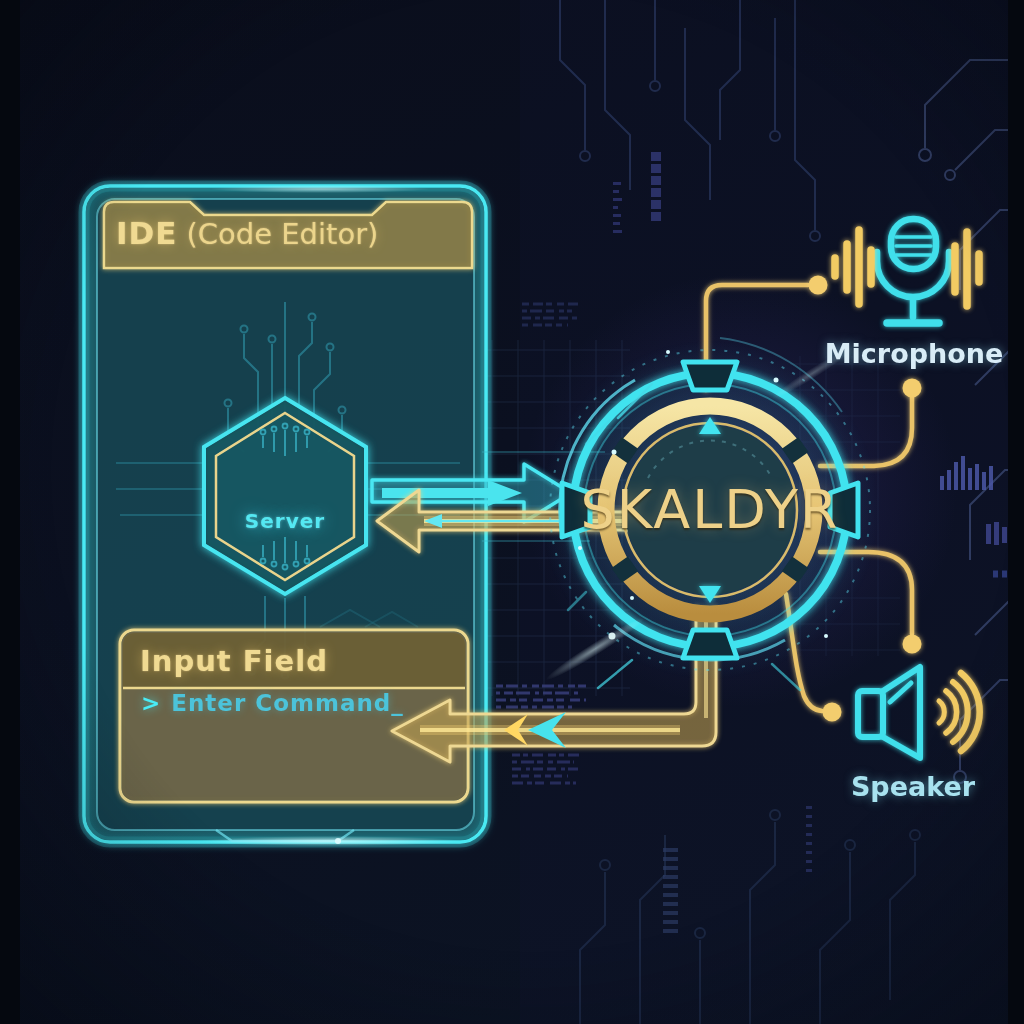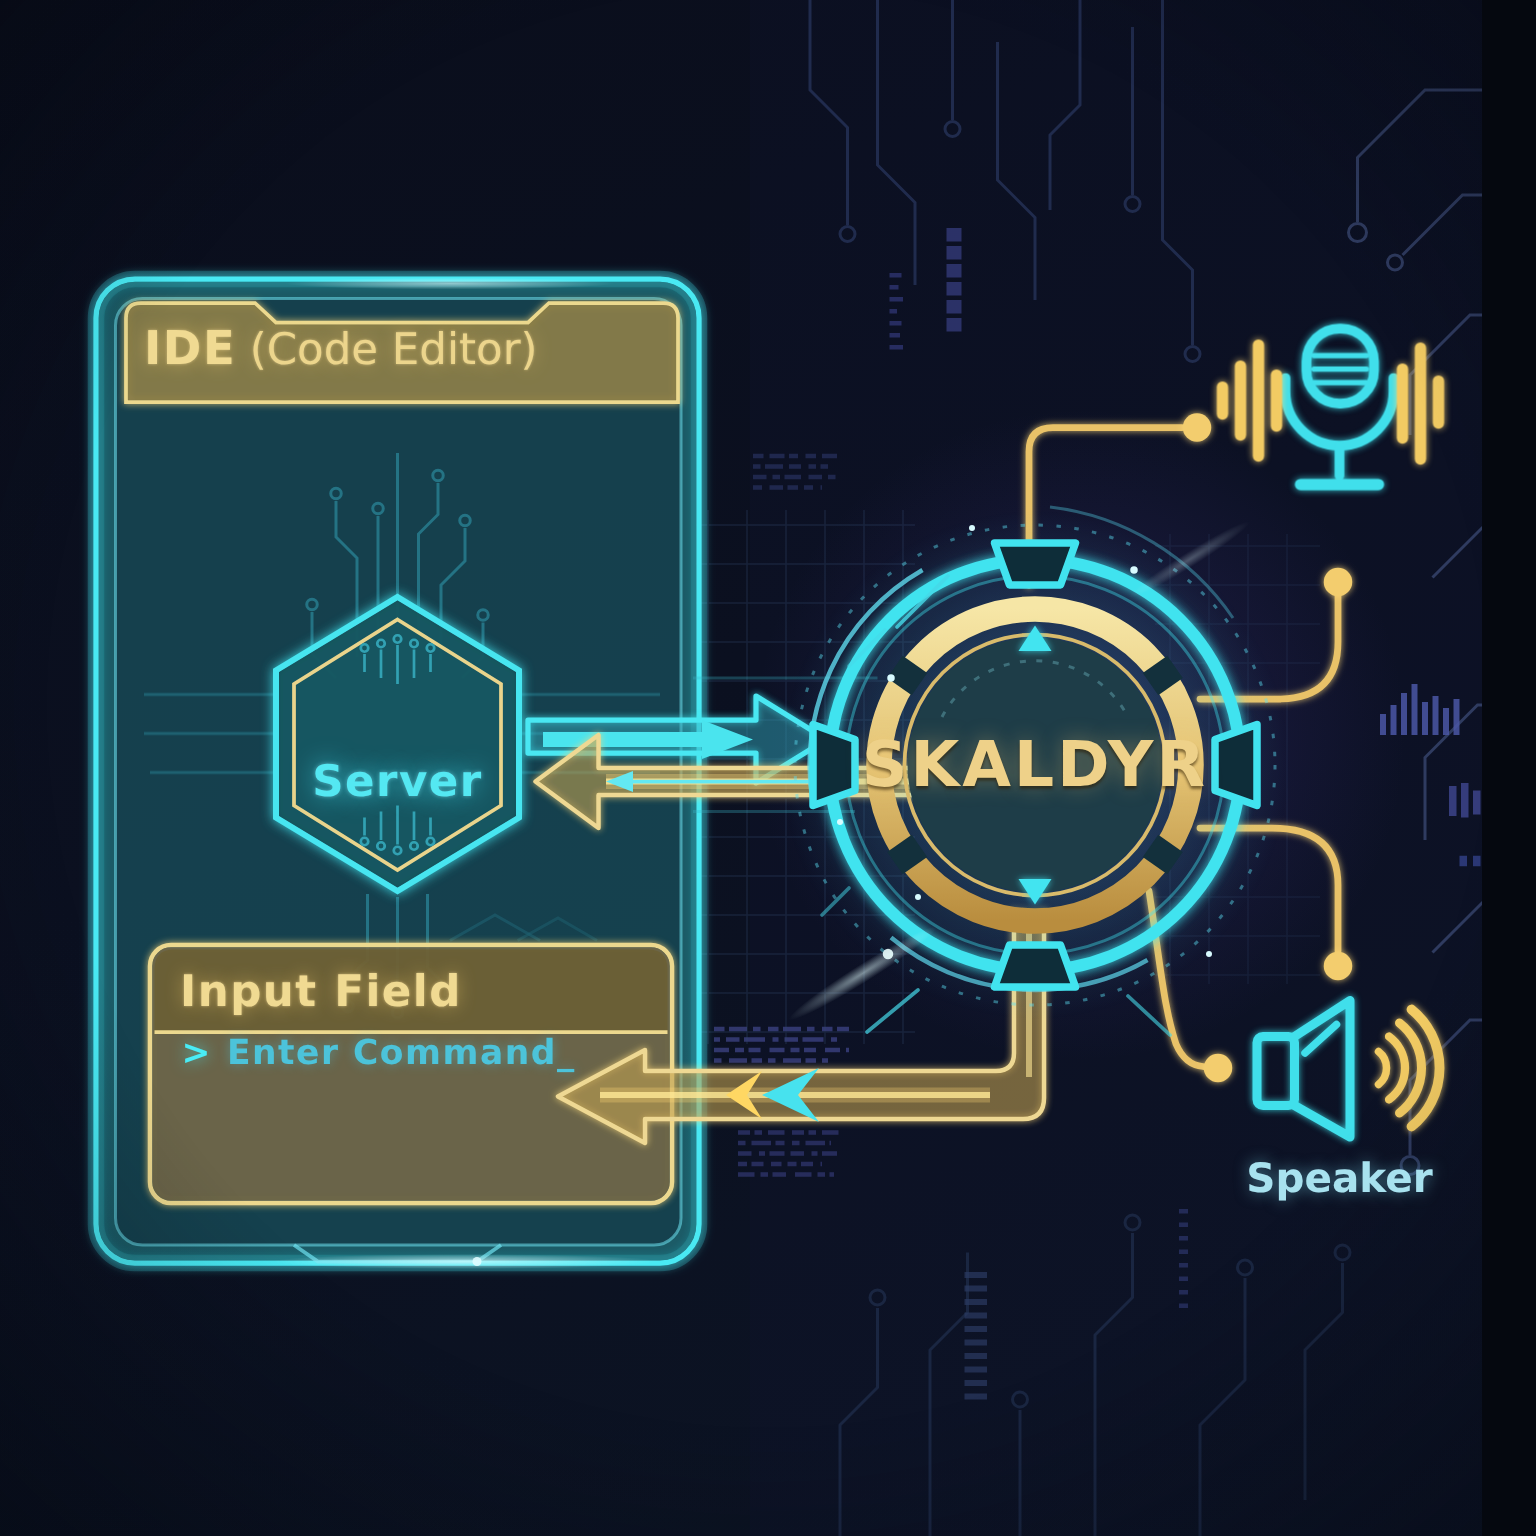--- a/index.html
+++ b/index.html
@@ -1,30 +1,30 @@
 <!DOCTYPE html>
 <html><head>
 <meta charset="utf-8">
 <style>
   html,body{margin:0;padding:0;background:#05080f;}
   .stage{position:relative;width:988px;height:1024px;overflow:hidden;
          background:linear-gradient(160deg,#0a0e1c 0%,#0b1020 45%,#0c1424 100%);
-         font-family:"DejaVu Sans",sans-serif;}
+         font-family:"DejaVu Sans",sans-serif;margin-left:20px;}
   .stage svg{position:absolute;left:0;top:0;}
   .label{position:absolute;white-space:nowrap;line-height:1;}
   .ctr{transform:translate(-50%,-50%);}
   .vctr{transform:translateY(-50%);}
   .t-gold{color:#f0da92;text-shadow:0 0 12px rgba(255,214,110,.45),0 0 2px rgba(255,232,170,.55);}
   .t-cyan{color:#54e8f2;text-shadow:0 0 16px rgba(64,224,240,.7),0 0 3px rgba(150,245,255,.5);}
   .ide-title{left:96px;top:233px;transform:translateY(-50%);}
   .ide-strong{font-size:31px;font-weight:800;letter-spacing:1px;}
   .ide-rest{font-size:29px;font-weight:500;margin-left:9px;color:#ecd58c;}
   .mcp-l1{left:265px;top:481px;font-size:45px;font-weight:800;letter-spacing:3px;}
-  .mcp-l2{left:265px;top:521px;font-size:29px;font-weight:700;letter-spacing:1px;}
-  .core-t{left:690px;top:510px;font-size:42px;font-weight:700;letter-spacing:2px;color:#eed189;
+  .mcp-l2{left:265px;top:521px;font-size:20px;font-weight:700;letter-spacing:1px;}
+  .core-t{left:690px;top:510px;font-size:54px;font-weight:400;letter-spacing:2px;color:#eed189;
           text-shadow:0 2px 2px rgba(40,25,0,.55),0 0 14px rgba(255,210,120,.35);}
   .core-s{left:690px;top:549px;font-size:27px;font-weight:700;letter-spacing:1px;color:#e7cb80;
           text-shadow:0 2px 2px rgba(40,25,0,.5),0 0 10px rgba(255,210,120,.3);}
   .if-title{left:120px;top:661px;font-size:29px;font-weight:800;letter-spacing:1px;}
   .prompt-line{left:121px;top:703px;font-size:23px;font-weight:700;letter-spacing:1px;}
   .prompt-gt{color:#49ecf6;text-shadow:0 0 10px rgba(73,236,246,.7);}
   .prompt-val{color:#4cc3da;margin-left:10px;text-shadow:0 0 8px rgba(76,195,218,.45);}
   .mic-label{left:894px;top:353px;font-size:27px;font-weight:700;color:#d9edf7;
              text-shadow:0 0 10px rgba(140,220,240,.5);}
   .spk-label{left:893px;top:786px;font-size:27px;font-weight:700;color:#a8e2ef;
@@ -393,14 +393,15 @@
 
   <div class="label ide-title t-gold">
     <span class="ide-strong">IDE</span><span class="ide-rest">(Code Editor)</span>
   </div>
   <div class="label ctr mcp-l2 t-cyan">Server</div>
   <div class="label ctr core-t">SKALDYR</div>
   <div class="label vctr if-title t-gold">Input Field</div>
   <div class="label vctr prompt-line">
     <span class="prompt-gt">&gt;</span><span class="prompt-val">Enter Command_</span>
   </div>
+  <div class="label ctr mic-label">Microphone</div>
   <div class="label ctr spk-label">Speaker</div>
 </div>
 
 </body></html>

